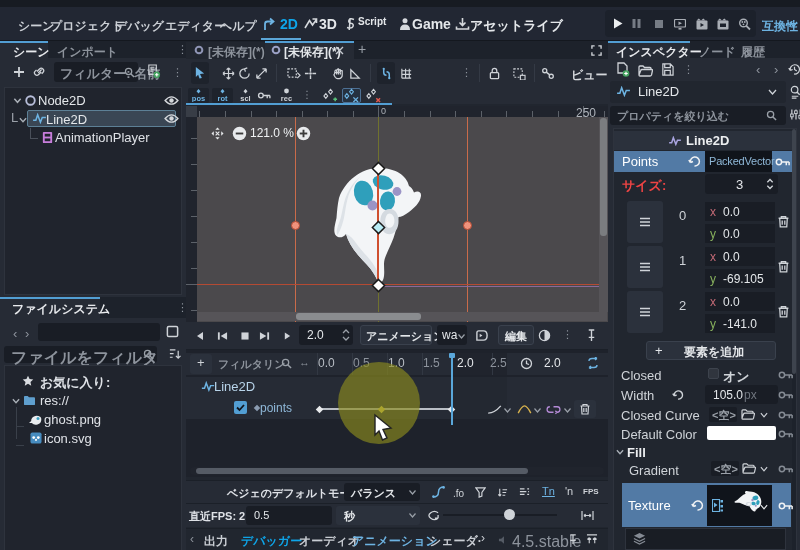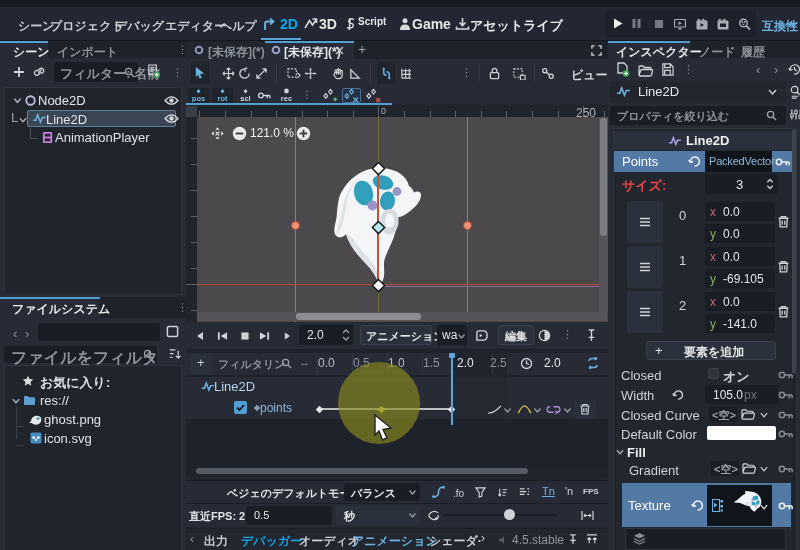--- a/index.html
+++ b/index.html
@@ -560,21 +560,21 @@
   <div class="abs txt dim" style="left:4px;top:491px;font-size:12px">‹</div>
   <div class="abs txt" style="left:18px;top:492px;font-size:12px;color:#c9cdd3;font-weight:bold">出力</div>
   <div class="abs txt" style="left:55px;top:492px;font-size:12px;color:#0ea5e9;font-weight:bold">デバッガー</div>
   <div class="abs txt" style="left:113px;top:492px;font-size:12px;color:#c9cdd3;font-weight:bold">オーディオ</div>
   <div class="abs txt" style="left:166px;top:492px;font-size:12px;color:#6db3e2;font-weight:bold">アニメーション</div>
   <div class="abs txt" style="left:243px;top:492px;font-size:12px;color:#c9cdd3;font-weight:bold">シェーダ·</div>
   <div class="abs txt" style="left:295px;top:490px;font-size:12px;color:#c9cdd3">›</div>
   <svg class="abs" width="11" height="10" style="left:312px;top:494px" viewBox="0 0 12 11">
         <path d="M1 4 L3.5 4 L6.5 1.5 L6.5 9.5 L3.5 7 L1 7 Z" fill="#565c66"></path>
       </svg>
-  <div class="abs txt dim" style="left:326px;top:492px;font-size:12px">4.5.stable</div>
+  <div class="abs txt dim" style="left:326px;top:492px;font-size:16px">4.5.stable</div>
   <svg class="abs" width="10" height="11" style="left:382px;top:493px" viewBox="0 0 11 12">
         <path d="M2.5 1 L8.5 1 M5.5 1 L5.5 7 M2.5 7 L8.5 7 M5.5 7 L5.5 11" stroke="#cfd3d8" stroke-width="1.4"></path>
       </svg>
   <svg class="abs" width="12" height="11" style="left:400px;top:493px" viewBox="0 0 13 12">
         <path d="M1 1 L12 1 M3.5 4 L3.5 10 M3.5 4 L1.5 6 M3.5 4 L5.5 6 M9.5 4 L9.5 10 M9.5 4 L7.5 6 M9.5 4 L11.5 6" stroke="#cfd3d8" stroke-width="1.2"></path>
       </svg>
   <div class="abs" style="left:0;top:509px;width:422px;height:7px;background:#171b22"></div>
 </div>
 
 <div class="abs" style="left:608px;top:34px;width:192px;height:516px;background:#262b35">

